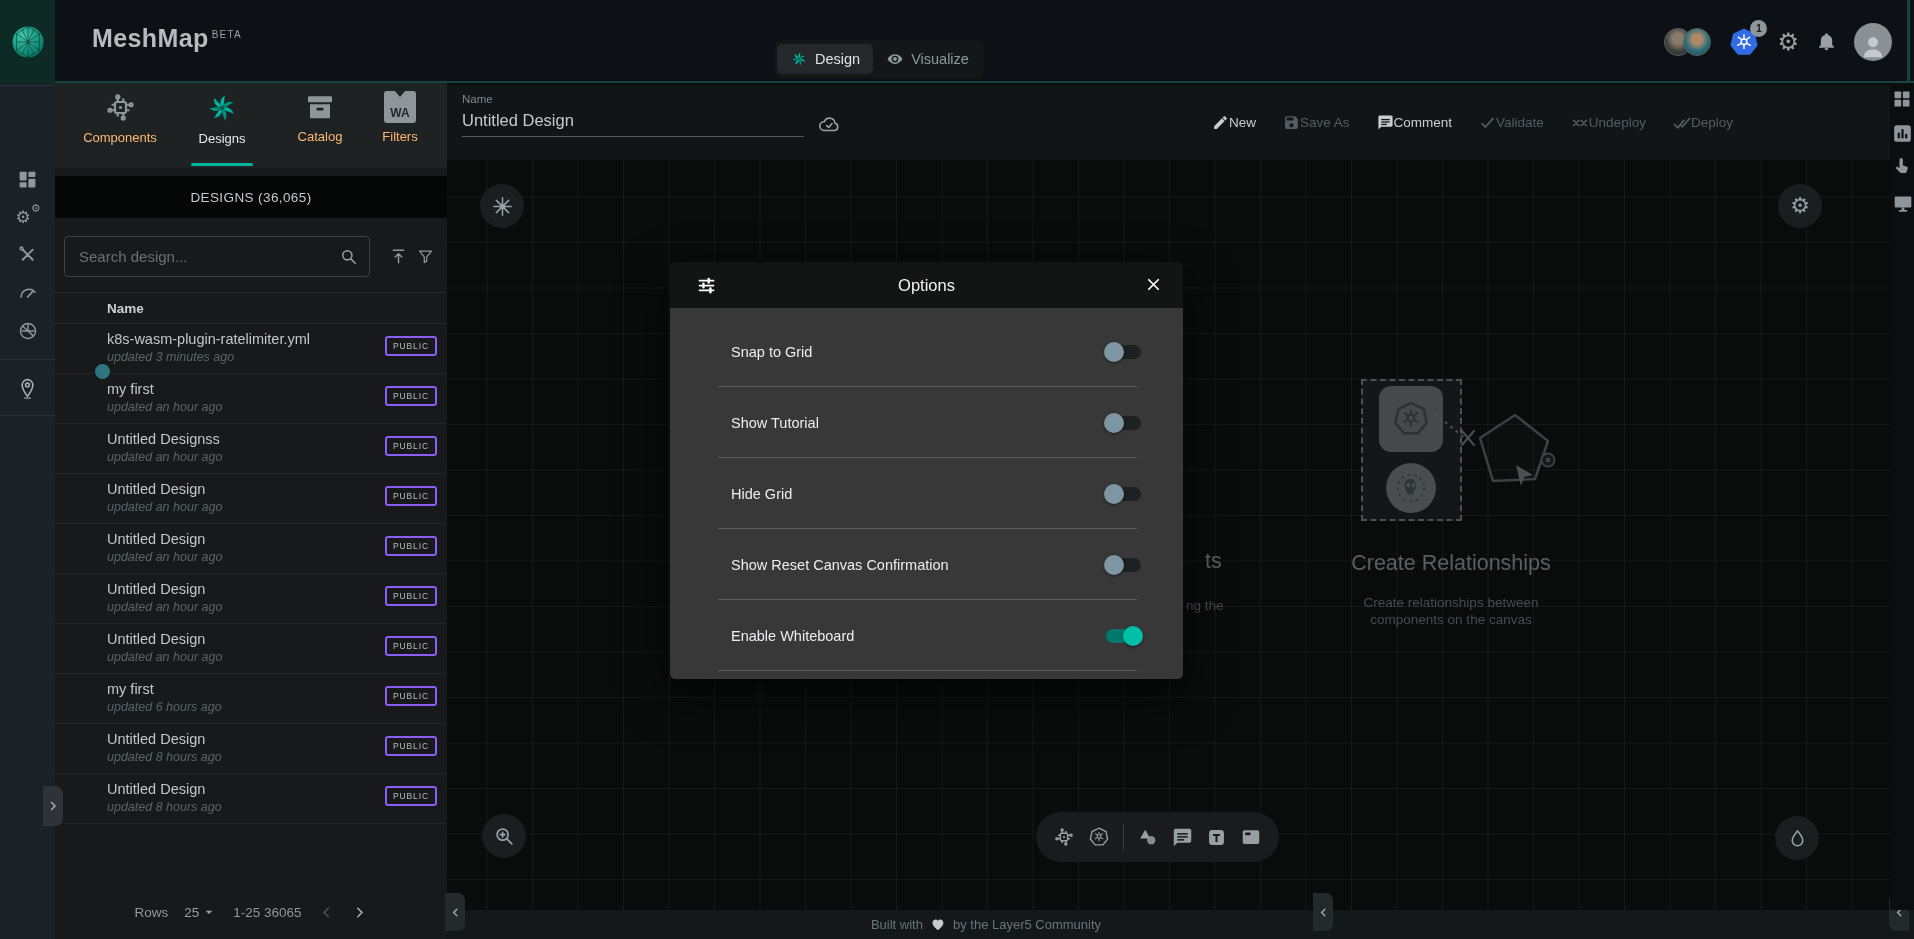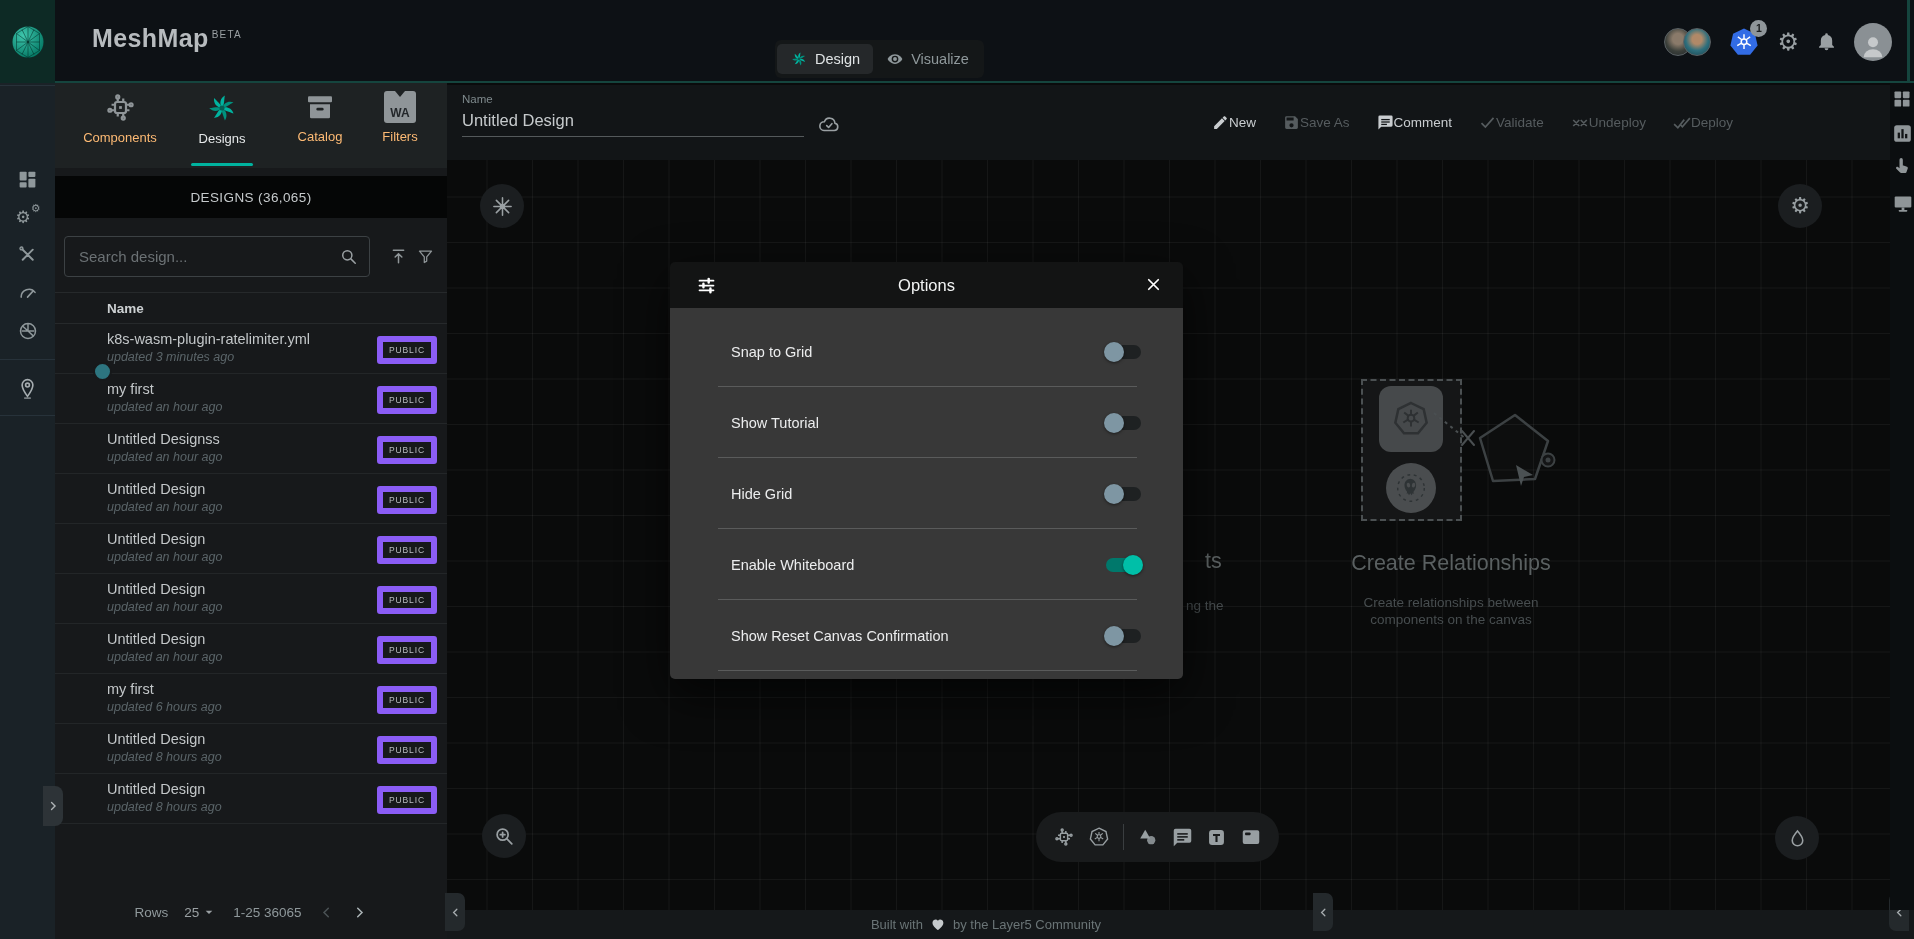--- a/index.html
+++ b/index.html
@@ -46,21 +46,21 @@
   .search-input::placeholder{color:#6b7174;}
   .search-mag{position:absolute;left:284px;top:79px;color:#9aa0a3;cursor:pointer;}
   .panel-upload{position:absolute;left:334px;top:79px;color:#8f9598;cursor:pointer;}
   .panel-funnel{position:absolute;left:362px;top:80px;color:#8f9598;cursor:pointer;}
   .name-header{position:absolute;left:0;top:124px;width:392px;height:32px;border-top:1px solid #26292b;border-bottom:1px solid #26292b;box-sizing:border-box;display:flex;align-items:center;}
   .name-header span{margin-left:52px;font-size:13.5px;font-weight:bold;color:#ccd0d2;}
   .rows{position:absolute;left:0;top:156px;width:392px;}
   .design-row{position:relative;height:49px;border-bottom:1px solid #232628;cursor:pointer;}
   .row-name{position:absolute;left:52px;top:7px;font-size:14.5px;color:#c3c7c9;white-space:nowrap;}
   .row-updated{position:absolute;left:52px;top:26px;font-size:12.5px;font-style:italic;color:#5a6468;}
-  .row-badge{position:absolute;right:10px;top:12px;border:6px solid #8b5cf6;border-radius:3px;font-size:8.5px;letter-spacing:.9px;color:#b9bdbf;padding:3px 6px;}
+  .row-badge{position:absolute;right:10px;top:12px;border:2px solid #8b5cf6;border-radius:3px;font-size:8.5px;letter-spacing:.9px;color:#b9bdbf;padding:3px 6px;}
   .row-dot{position:absolute;left:38px;bottom:-8px;width:15px;height:15px;border-radius:50%;background:#2d7580;border:2px solid #17191b;z-index:2;}
   .pagination{position:absolute;left:0;bottom:12px;width:392px;height:30px;display:flex;align-items:center;justify-content:center;gap:16px;font-size:13.5px;color:#8f989b;}
   .pg-size{display:flex;align-items:center;gap:2px;cursor:pointer;color:#9aa0a3;}
   .pg-chev{color:#4a5154;cursor:pointer;}
   .pg-chev.on{color:#aab2b5;}
   
   .canvas-band{position:absolute;left:447px;top:85px;width:1467px;height:75px;background:#121517;z-index:10;}
   .name-label{position:absolute;left:15px;top:8px;font-size:11.5px;color:#7e898c;}
   .name-value{position:absolute;left:15px;top:26px;width:342px;background:transparent;border:none;border-bottom:1px solid #54595b;color:#c6cacc;font-size:16.5px;padding:0 0 6px 0;outline:none;font-family:"Liberation Sans",sans-serif;}
   .cloud-ic{position:absolute;left:370px;top:28px;color:#9aa0a3;}
@@ -660,30 +660,30 @@
 
   <div class="opt-row">
     <div class="opt-label">Hide Grid</div>
     <div class="switch">
       <div class="track"></div>
       <div class="knob"></div>
     </div>
   </div>
 
   <div class="opt-row">
+    <div class="opt-label">Show Reset Canvas Confirmation</div>
+    <div class="switch">
+      <div class="track"></div>
+      <div class="knob"></div>
+    </div>
+  </div>
+
+  <div class="opt-row">
     <div class="opt-label">Enable Whiteboard</div>
     <div class="switch on">
       <div class="track"></div>
       <div class="knob"></div>
     </div>
   </div>
-
-  <div class="opt-row">
-    <div class="opt-label">Show Reset Canvas Confirmation</div>
-    <div class="switch">
-      <div class="track"></div>
-      <div class="knob"></div>
-    </div>
-  </div>
 </div>
   </div>
 
 </div>
 
 </body></html>

